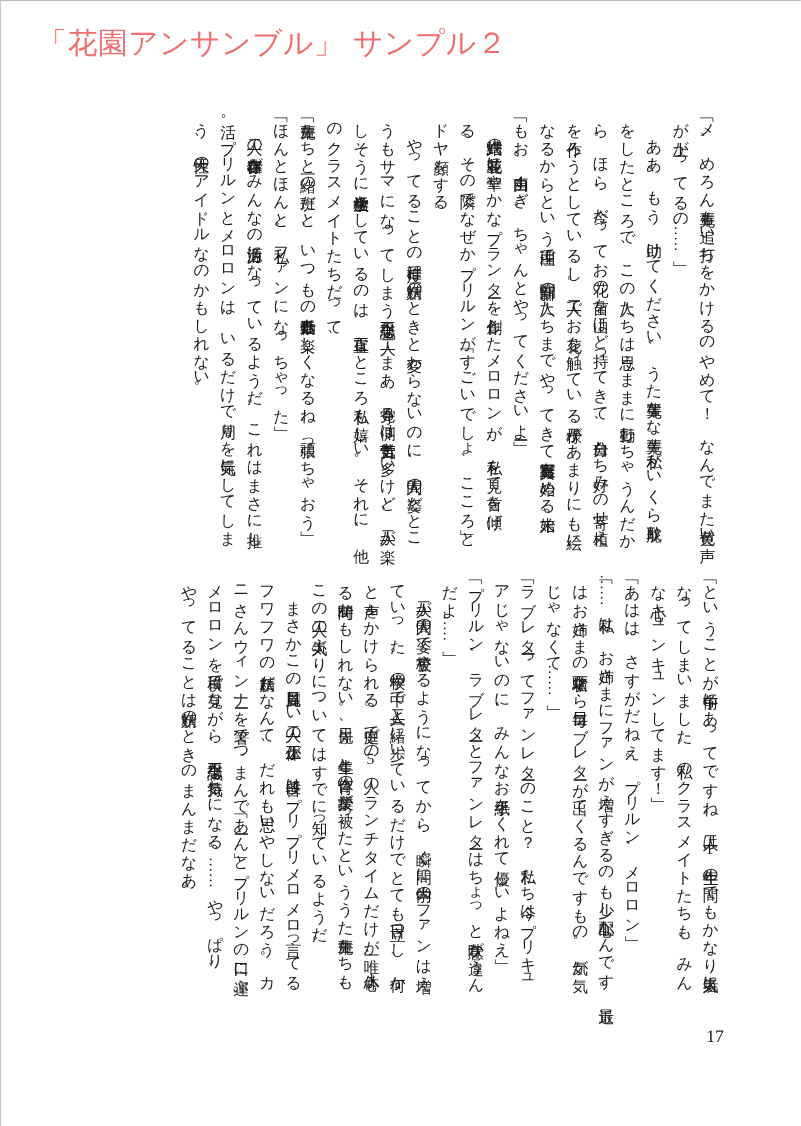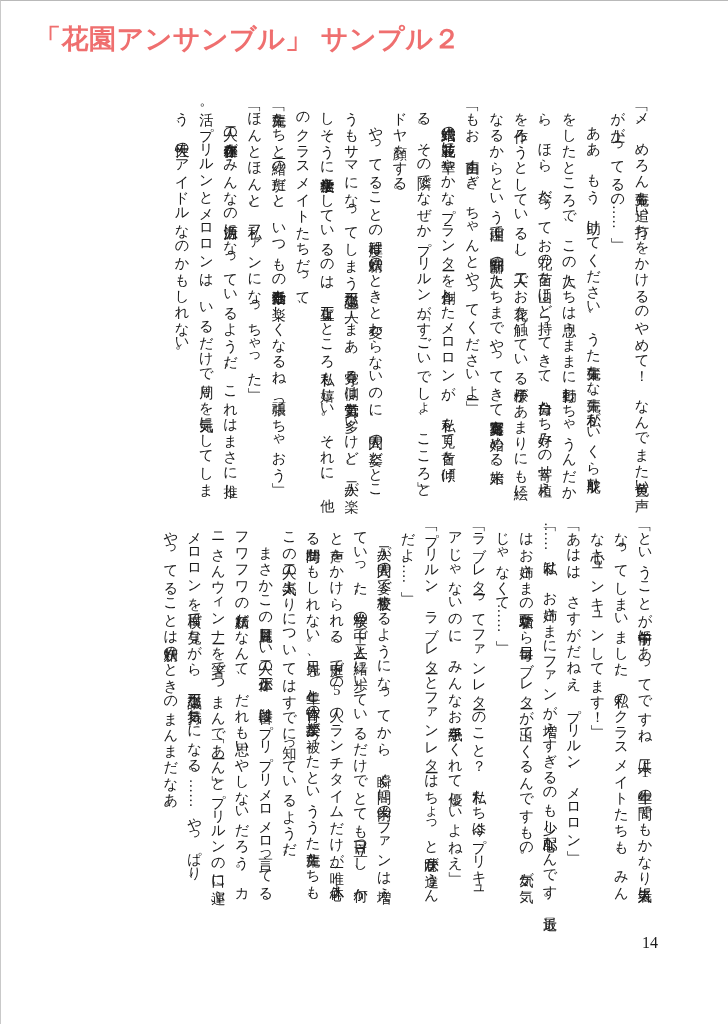--- a/index.html
+++ b/index.html
@@ -14,21 +14,21 @@
     overflow: hidden;
     font-family: "Liberation Serif", serif;
     color: #1b1b1b;
   }
   .title {
     position: absolute;
     left: 33px;
     top: 20px;
     margin: 0;
     font-family: "Liberation Sans", sans-serif;
-    font-weight: 700;
+    font-weight: 400;
     font-size: 27px;
     letter-spacing: 0.5px;
     white-space: nowrap;
   }
   .vblock {
     position: absolute;
     writing-mode: vertical-rl;
     text-orientation: mixed;
     font-size: 14.3px;
     letter-spacing: 0;
@@ -82,15 +82,15 @@
   <div class="vblock block-bottom">
     <p>「ということが午前中にあってですね。二人は<span class="tcu">1</span>年生の間でもかなり人気者になってしまいました。私のクラスメイトたちも、みんな心キュンキュンしてます！」</p>
     <p>「あはは、さすがだねえ。プリルン、メロロン」</p>
     <p>「……私は、お姉さまにファンが増えすぎるのも少し心配なんです。最近はお姉さまの下駄箱から毎日ラブレターが出てくるんですもの。気が気じゃなくて……」</p>
     <p>「ラブレターってファンレターのこと？　私たち今はプリキュアじゃないのに、みんなお手紙をくれて優しいよねえ」</p>
     <p>「プリルン、ラブレターとファンレターはちょっと意味が違うんだよ……」</p>
     <p>　二人が人間の姿で登校するようになってから、瞬く間に学内のファンは増えていった。学校の中で二人と一緒に歩いているだけでとても目立つし、何かと声をかけられる。中庭での<span class="tcu">5</span>人のランチタイムだけが唯一、心休まる時間かもしれない。先日、<span class="tcu">3</span>年生と体育の授業が被ったといううた先輩たちも、この二人の人気ぶりについてはすでに知っているようだ。</p>
     <p>　まさかこの見目麗しい二人の正体が、普段はプリプリメロメロ言ってるフワフワの妖精だなんて、だれも思いやしないだろう。カニさんウィンナーを箸でつまんで「あーん」とプリルンの口に運ぶメロロンを横目で見ながら、不思議な気持ちになる。……やっぱり、やってることは妖精のときのまんまだなあ。</p>
   </div>
 
-  <div class="page-number">14</div>
+  <div class="page-number">17</div>
 
 </div>
 
 </body></html>

